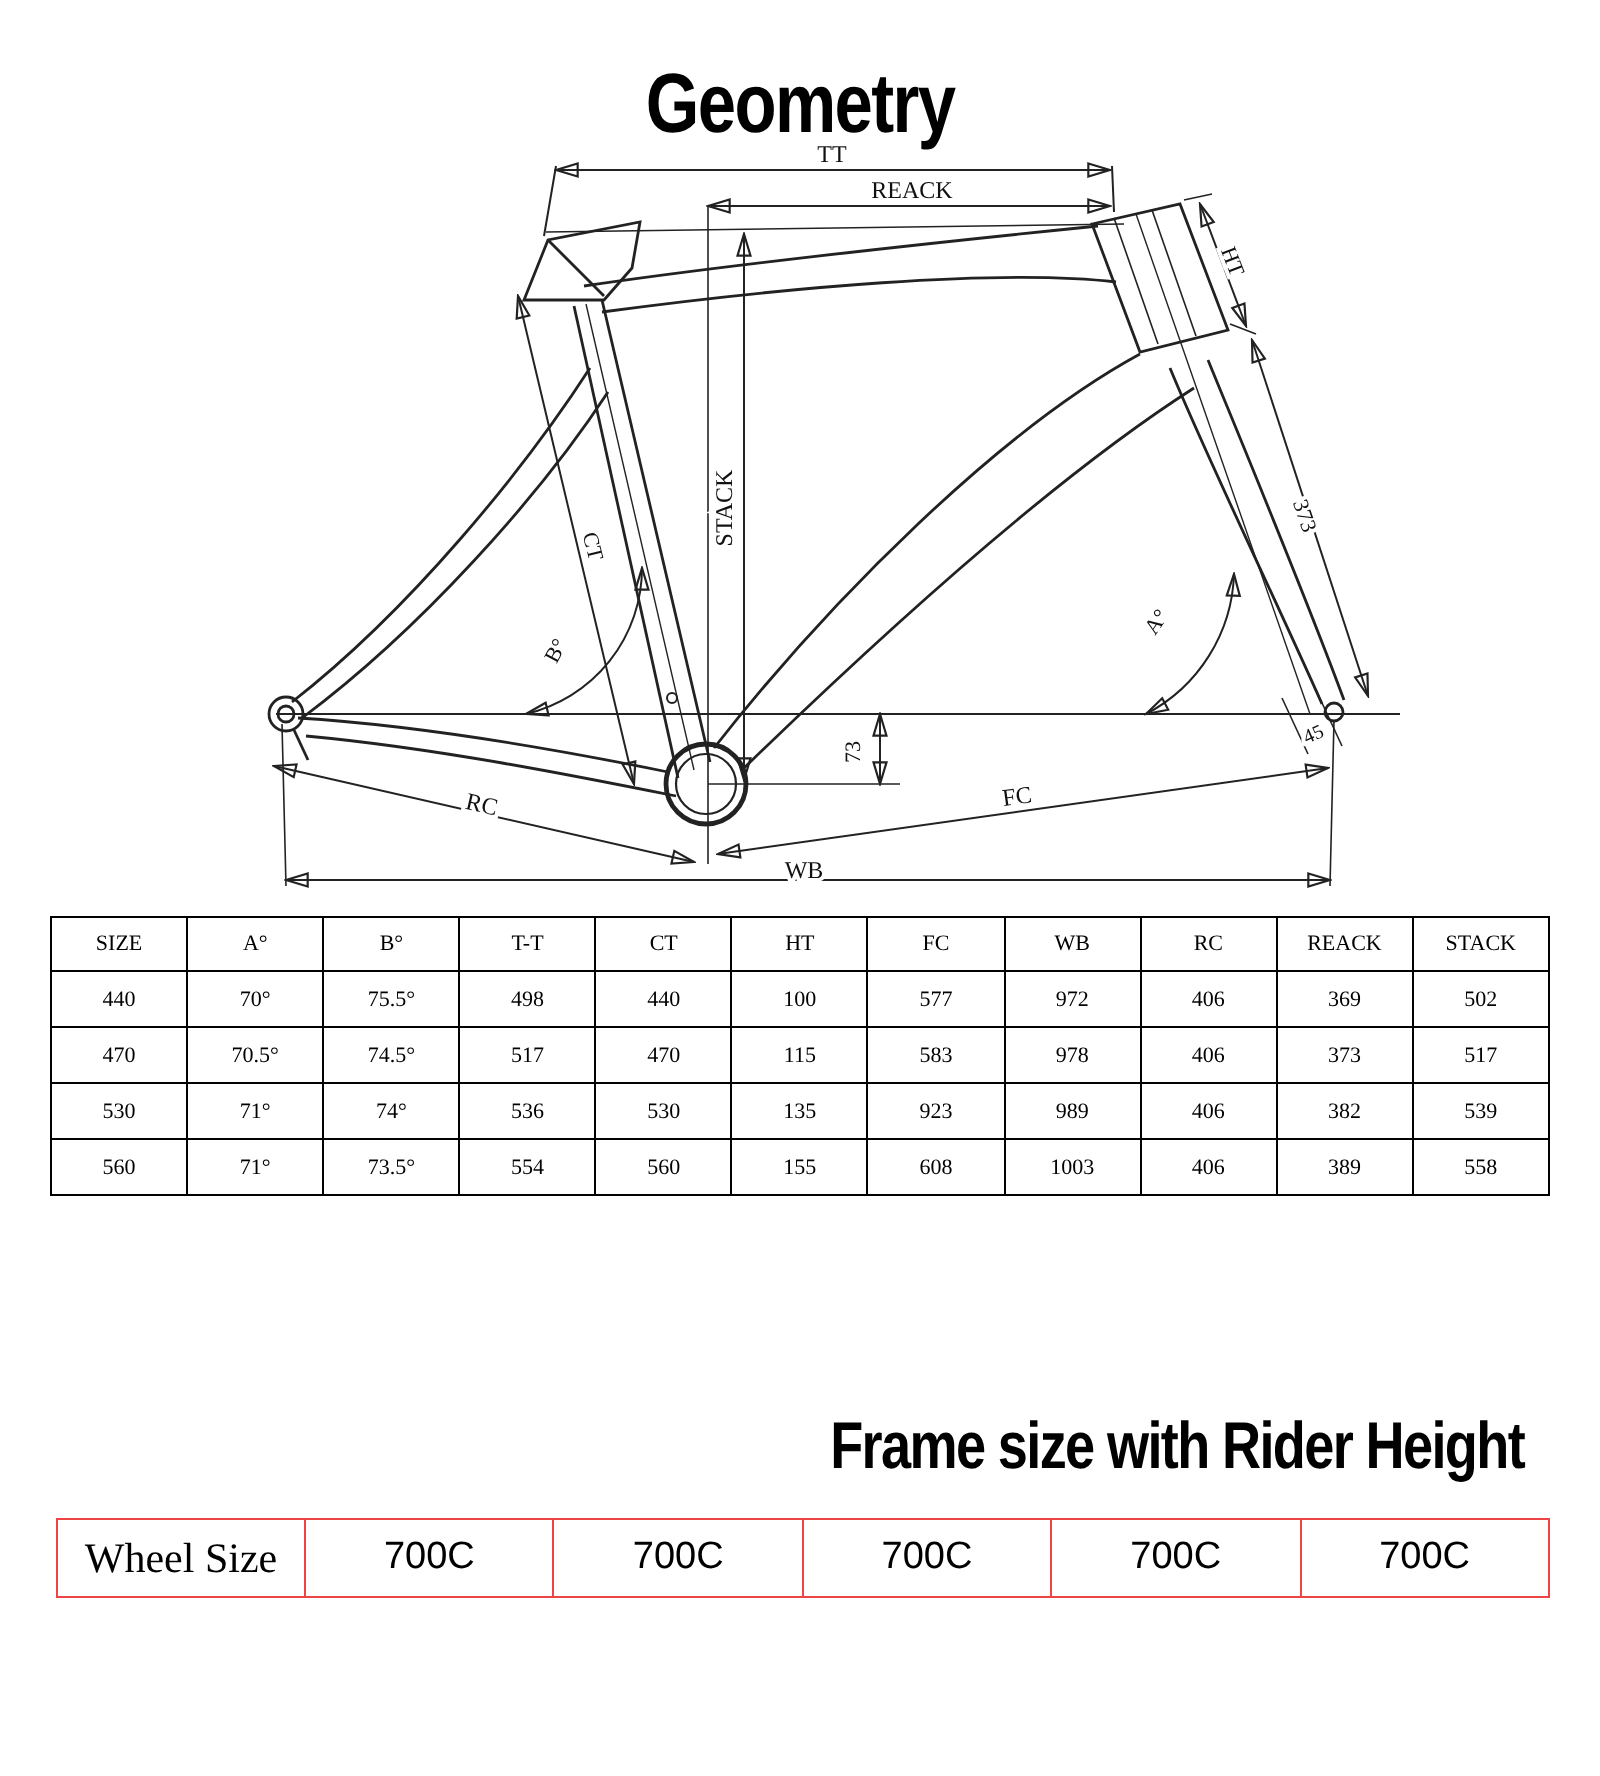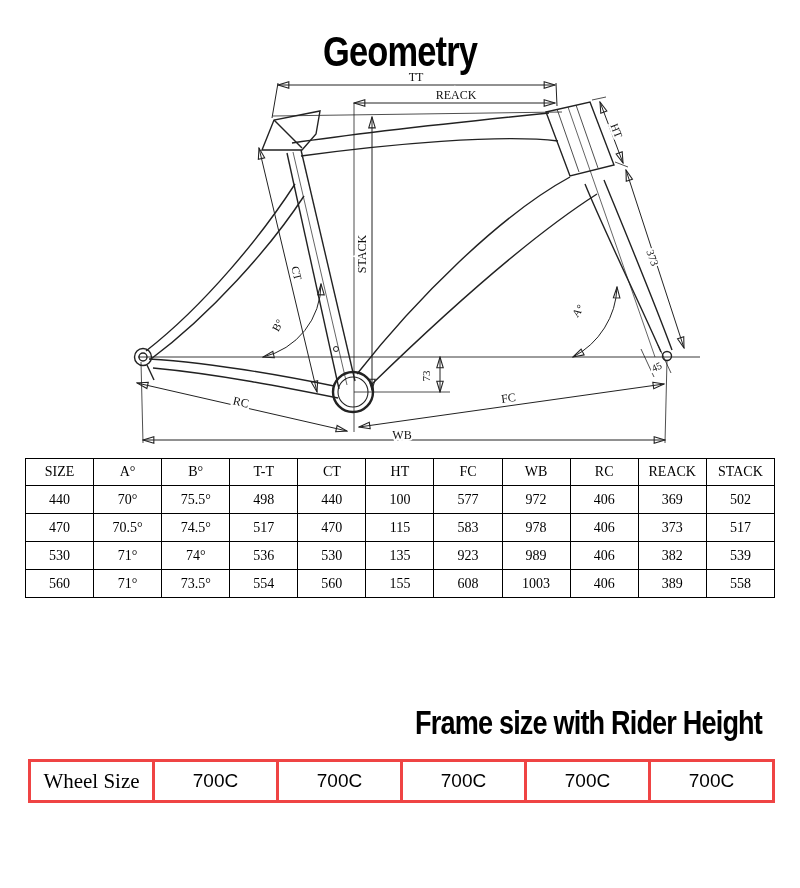--- a/index.html
+++ b/index.html
@@ -10,26 +10,26 @@
   .title{position:absolute;left:0;width:800px;text-align:center;
     font-family:"Liberation Sans",sans-serif;font-weight:bold;white-space:nowrap;margin-top:20px;}
   .title .cond{display:inline-block;transform:scaleX(.82);letter-spacing:-1px;}
   #main-title{top:8px;font-size:42px;}
   #section-title{top:684px;font-size:33px;text-align:right;}
   #diagram{position:absolute;top:0;left:0;}
   #diagram path,#diagram line,#diagram circle{fill:none;stroke:#222;}
   #diagram text{fill:#111;font-family:"Liberation Serif",serif;
     paint-order:stroke;stroke:#fff;stroke-width:4px;text-anchor:middle;}
   table{border-collapse:collapse;position:absolute;background:#fff;}
-  #geo-table{top:458px;left:25px;width:750px;table-layout:fixed;font-size:14px;padding-left:14px;}
+  #geo-table{top:458px;left:25px;width:750px;table-layout:fixed;font-size:11px;padding-left:14px;}
   #geo-table th,#geo-table td{border:1.7px solid #000;text-align:center;
     font-weight:normal;padding:0;height:27px;}
   #geo-table th{height:26px;}
   #size-table{top:759px;left:28px;width:747px;table-layout:fixed;font-size:21px;}
-  #size-table td{border:3px solid #ef4444;text-align:center;padding:0;height:38px;}
+  #size-table td{border:1px solid #ef4444;text-align:center;padding:0;height:38px;}
   #size-table td.rowlabel{font-family:"Liberation Serif",serif;}
   #size-table td.val{font-family:"Liberation Sans",sans-serif;font-size:19px;}
 </style>
 </head>
 <body>
 
 <h1 class="title" id="main-title"><span class="cond">Geometry</span></h1>
 
 <svg id="diagram" width="800" height="452" viewBox="0 0 800 452">
   <defs>

